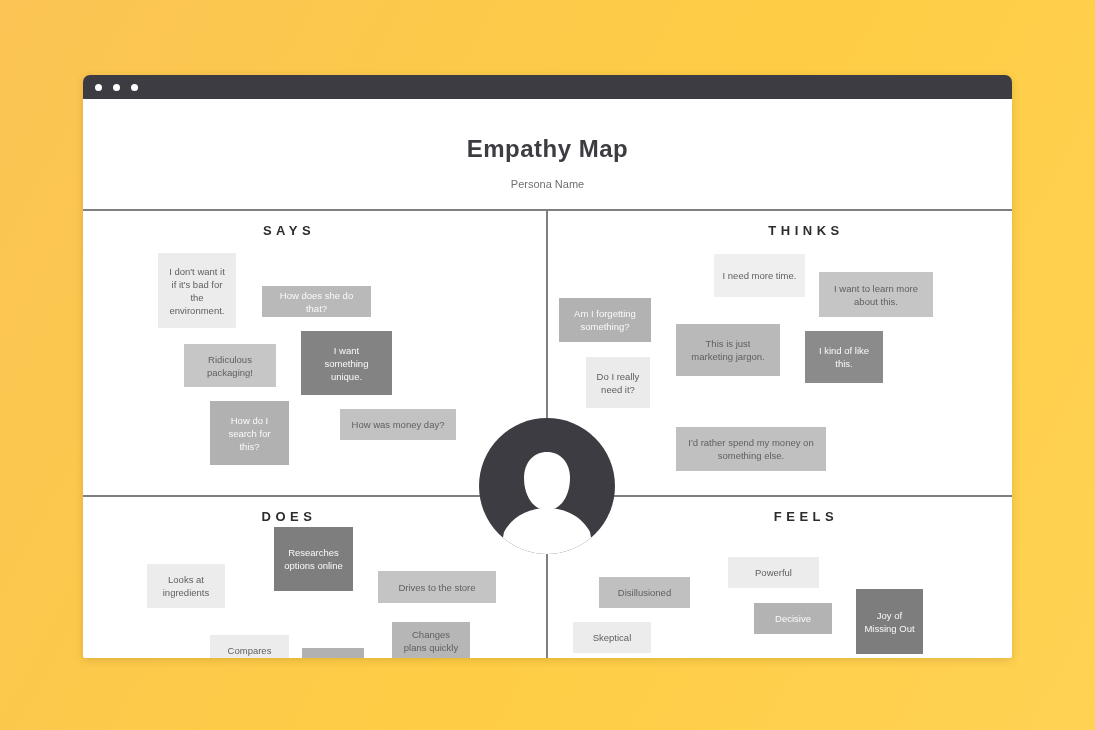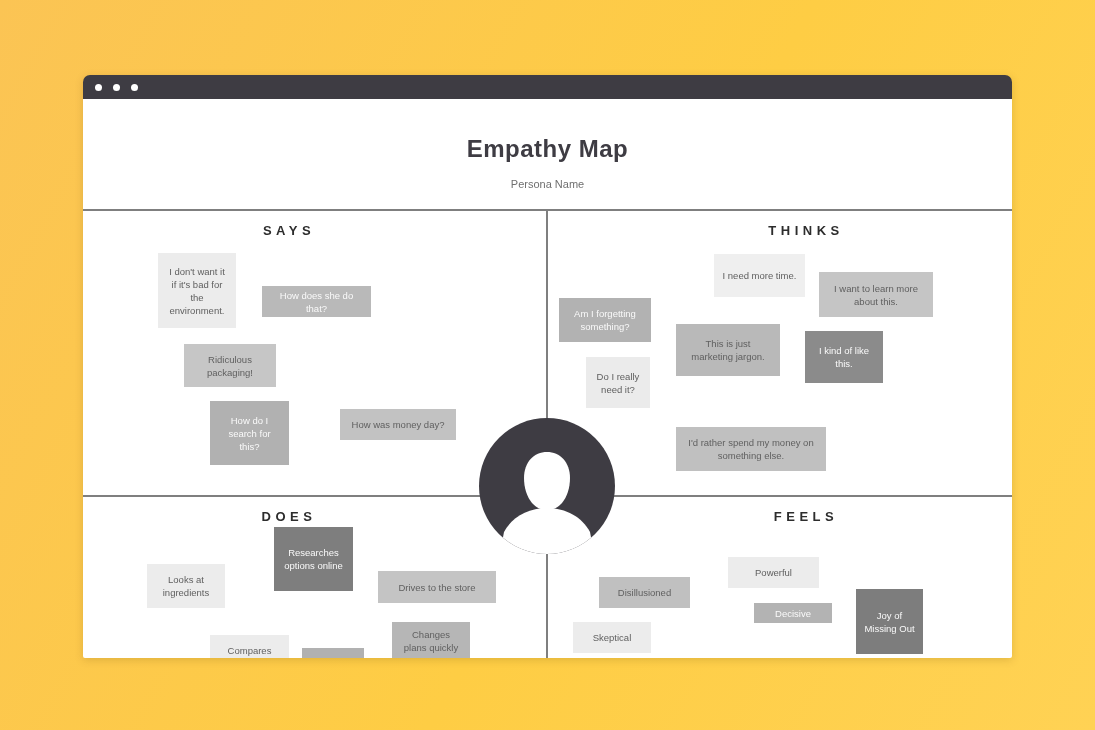--- a/index.html
+++ b/index.html
@@ -126,41 +126,42 @@
       <div class="vline"></div>
 
       <div class="qlabel" style="left:206px; top:124px;">SAYS</div>
       <div class="qlabel" style="left:723px; top:124px;">THINKS</div>
       <div class="qlabel" style="left:206px; top:410px;">DOES</div>
       <div class="qlabel" style="left:723px; top:410px;">FEELS</div>
 
       <div class="note t-dark" style="left:75px;  top:154px; width:78px;  height:75px; background:#ececec;">I don't want it if it's bad for the environment.</div>
       <div class="note t-white" style="left:179px; top:187px; width:109px; height:31px; background:#b9b9b9;">How does she do that?</div>
       <div class="note t-dark" style="left:101px; top:245px; width:92px;  height:43px; background:#c6c6c6;">Ridiculous packaging!</div>
+      <div class="note t-white" style="left:218px; top:232px; width:91px;  height:64px; background:#838383; padding:4px 12px;">I want something unique.</div>
       <div class="note t-white" style="left:127px; top:302px; width:79px;  height:64px; background:#b1b1b1;">How do I search for this?</div>
       <div class="note t-dark" style="left:257px; top:310px; width:116px; height:31px; background:#c2c2c2;">How was money day?</div>
 
       <div class="note t-dark" style="left:631px; top:155px; width:91px;  height:43px; background:#efefef;">I need more time.</div>
       <div class="note t-dark" style="left:736px; top:173px; width:114px; height:45px; background:#c5c5c5;">I want to learn more about this.</div>
       <div class="note t-white" style="left:476px; top:199px; width:92px;  height:44px; background:#b2b2b2;">Am I forgetting something?</div>
       <div class="note t-dark" style="left:593px; top:225px; width:104px; height:52px; background:#b9b9b9;">This is just marketing jargon.</div>
       <div class="note t-white" style="left:722px; top:232px; width:78px;  height:52px; background:#8b8b8b;">I kind of like this.</div>
       <div class="note t-dark" style="left:503px; top:258px; width:64px;  height:51px; background:#ebebeb;">Do I really need it?</div>
       <div class="note t-dark" style="left:593px; top:304px; width:150px; height:44px; background:#c0c0c0;margin-top:24px;">I'd rather spend my money on something else.</div>
 
       <div class="note t-dark" style="left:64px;  top:465px; width:78px;  height:44px; background:#ececec;">Looks at ingredients</div>
       <div class="note t-white" style="left:191px; top:428px; width:79px;  height:64px; background:#7e7e7e;">Researches options online</div>
       <div class="note t-dark" style="left:295px; top:472px; width:118px; height:32px; background:#c4c4c4;">Drives to the store</div>
       <div class="note t-dark" style="left:127px; top:536px; width:79px;  height:45px; background:#ececec; align-items:flex-start; padding-top:9px;">Compares</div>
       <div class="note t-white" style="left:219px; top:549px; width:62px;  height:30px; background:#b1b1b1;"></div>
       <div class="note t-dark" style="left:309px; top:523px; width:78px;  height:45px; background:#b6b6b6; align-items:flex-start; padding-top:6px;">Changes plans quickly</div>
 
       <div class="note t-dark" style="left:645px; top:458px; width:91px; height:31px; background:#ececec;">Powerful</div>
       <div class="note t-dark" style="left:516px; top:478px; width:91px; height:31px; background:#c0c0c0;">Disillusioned</div>
-      <div class="note t-white" style="left:671px; top:504px; width:78px; height:20px; background:#b3b3b3;">Decisive</div>
+      <div class="note t-white" style="left:671px; top:504px; width:78px; height:31px; background:#b3b3b3;">Decisive</div>
       <div class="note t-white" style="left:773px; top:490px; width:67px; height:65px; background:#7d7d7d;">Joy of Missing Out</div>
       <div class="note t-dark" style="left:490px; top:523px; width:78px; height:31px; background:#ececec;">Skeptical</div>
 
       <svg class="avatar" viewBox="0 0 136 136" aria-hidden="true">
         <defs>
           <clipPath id="avatar-clip">
               <circle cx="68" cy="68" r="68"></circle>
             </clipPath>
         </defs>
         <circle cx="68" cy="68" r="68" fill="#3e3c43"></circle>

